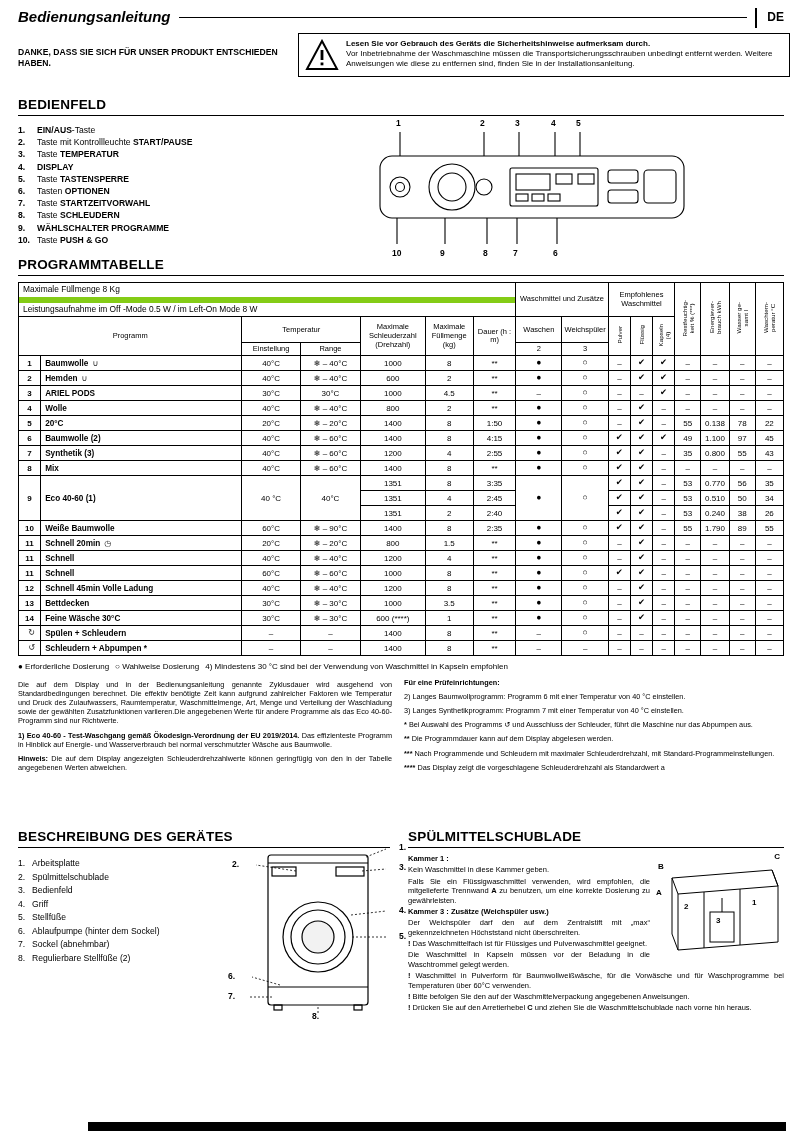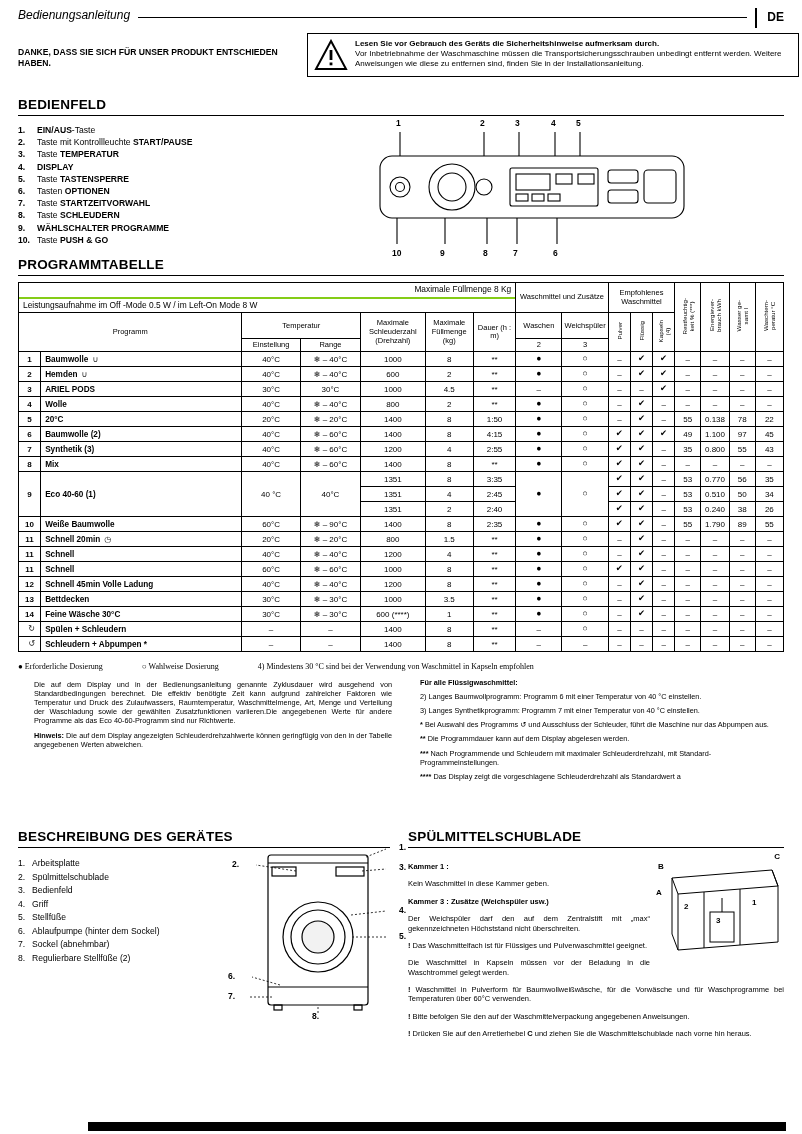--- a/index.html
+++ b/index.html
@@ -4,25 +4,25 @@
 <style>
   html,body{margin:0;padding:0;}
   body{
     width:802px;height:1134px;position:relative;overflow:hidden;
     background:#ffffff;color:#000;
     font-family:"Liberation Sans","DejaVu Sans",sans-serif;font-size:9px;
   }
   .s-n{font-weight:400}.s-b{font-weight:700}.s-bi{font-weight:700;font-style:italic}
   
   .hdr{position:absolute;top:8px;left:18px;width:766px;display:flex;align-items:flex-start;gap:8px;}
-  .doc-title{font-size:12px;font-weight:400;font-style:italic;white-space:nowrap;}
+  .doc-title{font-size:15px;font-weight:700;font-style:italic;white-space:nowrap;}
   .hdr-line{flex:1;border-top:1.6px solid #000;margin-top:9px;}
   .lang{border-left:2px solid #000;padding:2px 0 4px 10px;font-weight:700;font-size:12px;}
   .thanks{position:absolute;top:38px;left:18px;width:282px;font-size:8.6px;font-weight:700;line-height:1.3;}
-  .warnbox{position:absolute;top:33px;left:307px;width:478px;border:1px solid #000;display:flex;gap:7px;padding:5px 6px;}
+  .warnbox{position:absolute;top:33px;left:298px;width:478px;border:1px solid #000;display:flex;gap:7px;padding:5px 6px;}
   .warnbox svg{flex:0 0 34px;}
   .warn-text{font-size:8px;line-height:1.25;}
   .warn-text p{margin:0;}
   
   .sec-head{position:absolute;font-size:13.5px;font-weight:700;border-bottom:1.5px solid #000;padding-bottom:3px;letter-spacing:.2px;}
   
   .bf-list{position:absolute;top:124px;left:18px;width:352px;font-size:8.6px;line-height:12.2px;}
   .nl-item{display:flex;}
   .nl-num{font-weight:700;flex:0 0 19px;}
   
@@ -39,48 +39,48 @@
   .panel-nums-bot .pn:nth-child(3){left:111px}.panel-nums-bot .pn:nth-child(4){left:141px}
   .panel-nums-bot .pn:nth-child(5){left:181px}
   
   .prog-table{position:absolute;top:282px;left:18px;width:766px;border-collapse:collapse;table-layout:fixed;}
   .prog-table td{border:1px solid #000;text-align:center;vertical-align:middle;font-size:8px;padding:0 2px;line-height:1.15;overflow:hidden;}
   .prog-table thead td{font-size:7.5px;}
   .prog-table tbody td{height:14px;}
   tr.hA{height:30px}tr.hB{height:26px}tr.hC{height:13px}
   .cap-cell{text-align:left !important;font-size:8.4px !important;padding:0 !important;}
   .cap-cell div{padding:2px 4px;}
-  .cap-cell div:first-child{border-bottom:2px solid #84cc16;text-align:right;}
+  .cap-cell div:first-child{border-bottom:6px solid #84cc16;}
   .rotc{padding:0 !important;}
   .rot{display:inline-block;writing-mode:vertical-rl;transform:rotate(180deg);font-size:6.2px;line-height:1.15;white-space:pre-line;max-height:66px;}
   .rot2{max-height:38px;}
   td.b{font-weight:700;}
   td.pname{text-align:left;font-weight:700;font-size:8.2px;padding-left:4px;}
   td.sym{font-size:8.5px;}
   td.chk{font-size:8.5px;}
   .cicon{margin-left:4px;font-size:8px;color:#222;font-weight:400;}
   .legend{position:absolute;top:662px;left:18px;width:766px;font-size:8px;}
-  .legend span{margin-right:39px;font-family:Liberation Serif, serif;}
+  .legend span{margin-right:6px;}
   
   .fn{position:absolute;font-size:7.3px;line-height:1.25;text-align:justify;}
-  .fn p{margin:0 0 5px 16px;}
+  .fn p{margin:0 0 5px 0;}
   .fn-left{top:680px;left:18px;width:374px;}
   .fn-right{top:678px;left:404px;width:380px;text-align:left;}
   
   .besch-list{position:absolute;top:857px;left:18px;width:214px;font-size:8.6px;line-height:13.5px;}
   .besch-list .nl-num{font-weight:400;flex:0 0 14px;}
   .machine{position:absolute;top:845px;left:238px;width:162px;height:178px;}
   .machine svg{position:absolute;inset:0;}
   .ml{position:absolute;font-weight:700;font-size:8.5px;}
   .ml-1{right:-6px;top:-3px}.ml-2{left:-6px;top:14px}.ml-3{right:-6px;top:17px}
   .ml-4{right:-6px;top:60px}.ml-5{right:-6px;top:86px}.ml-6{left:-10px;top:126px}
   .ml-7{left:-10px;top:146px}.ml-8{left:74px;top:166px}
   
   .spuel-text{position:absolute;top:854px;left:408px;width:376px;font-size:7.5px;line-height:1.25;text-align:justify;}
-  .spuel-text p{margin:8px 0 2px 0;}
+  .spuel-text p{margin:0 0 2px 0;}
   .drawer{float:right;width:128px;height:106px;position:relative;margin:0 0 4px 6px;}
   .drawer svg{position:absolute;inset:0;}
   .dl{position:absolute;font-weight:700;font-size:8px;}
   .dl-a{left:0;top:34px}.dl-b{left:2px;top:8px}.dl-c{right:4px;top:-2px}
   .dl-1{left:96px;top:44px}.dl-2{left:28px;top:48px}.dl-3{left:60px;top:62px}
   
   .bottom-bar{position:absolute;top:1122px;left:88px;width:698px;height:9px;background:#000;}
 </style>
 </head>
 <body>
@@ -605,24 +605,25 @@
         <td>–</td>
         <td>–</td>
       </tr>
     </tbody>
 </table>
 
 <div class="legend"><span class="lg lg-1">● Erforderliche Dosierung</span><span class="lg lg-2">○ Wahlweise Dosierung</span><span class="lg lg-3">4) Mindestens 30 °C sind bei der Verwendung von Waschmittel in Kapseln empfohlen</span></div>
 
 <div class="fn fn-left">
     <p><span class="s-n">Die auf dem Display und in der Bedienungsanleitung genannte Zyklusdauer wird ausgehend von Standardbedingungen berechnet. Die effektiv benötigte Zeit kann aufgrund zahlreicher Faktoren wie Temperatur und Druck des Zulaufwassers, Raumtemperatur, Waschmittelmenge, Art, Menge und Verteilung der Waschladung sowie der gewählten Zusatzfunktionen variieren.Die angegebenen Werte für andere Programme als das Eco 40-60-Programm sind nur Richtwerte.</span></p>
+    <p><span class="s-b">1) Eco 40-60 - Test-Waschgang gemäß Ökodesign-Verordnung der EU 2019/2014.</span><span class="s-n"> Das effizienteste Programm in Hinblick auf Energie- und Wasserverbrauch bei normal verschmutzter Wäsche aus Baumwolle.</span></p>
     <p><span class="s-b">Hinweis:</span><span class="s-n"> Die auf dem Display angezeigten Schleuderdrehzahlwerte können geringfügig von den in der Tabelle angegebenen Werten abweichen.</span></p>
   </div>
 <div class="fn fn-right">
-    <p><span class="s-b">Für alle Flüssigwaschmittel:</span></p>
+    <p><span class="s-b">Für eine Prüfeinrichtungen:</span></p>
     <p><span class="s-n">2) Langes Baumwollprogramm: Programm 6 mit einer Temperatur von 40 °C einstellen.</span></p>
     <p><span class="s-n">3) Langes Synthetikprogramm: Programm 7 mit einer Temperatur von 40 °C einstellen.</span></p>
     <p><span class="s-b">* </span><span class="s-n">Bei Auswahl des Programms ↺ und Ausschluss der Schleuder, führt die Maschine nur das Abpumpen aus.</span></p>
     <p><span class="s-b">** </span><span class="s-n">Die Programmdauer kann auf dem Display abgelesen werden.</span></p>
     <p><span class="s-b">*** </span><span class="s-n">Nach Programmende und Schleudern mit maximaler Schleuderdrehzahl, mit Standard-Programmeinstellungen.</span></p>
     <p><span class="s-b">**** </span><span class="s-n">Das Display zeigt die vorgeschlagene Schleuderdrehzahl als Standardwert a</span></p>
   </div>
 
 <div class="sec-head" style="top:829px;left:18px;width:372px;">BESCHREIBUNG DES GERÄTES</div>
 <div class="besch-list">
@@ -716,20 +717,21 @@
     <span class="dl dl-a">A</span>
     <span class="dl dl-b">B</span>
     <span class="dl dl-c">C</span>
     <span class="dl dl-1">1</span>
     <span class="dl dl-2">2</span>
     <span class="dl dl-3">3</span>
   </div>
   <div>
       <p><span class="s-b">Kammer 1 :</span></p>
       <p><span class="s-n">Kein Waschmittel in diese Kammer geben.</span></p>
+      <p><span class="s-n">Falls Sie ein Flüssigwaschmittel verwenden, wird empfohlen, die mitgelieferte Trennwand </span><span class="s-b">A</span><span class="s-n"> zu benutzen, um eine korrekte Dosierung zu gewährleisten.</span></p>
       <p><span class="s-b">Kammer 3 : Zusätze (Weichspüler usw.)</span></p>
       <p><span class="s-n">Der Weichspüler darf den auf dem Zentralstift mit „max“ gekennzeichneten Höchststand nicht überschreiten.</span></p>
       <p><span class="s-b">! </span><span class="s-n">Das Waschmittelfach ist für Flüssiges und Pulverwaschmittel geeignet.</span></p>
       <p><span class="s-n">Die Waschmittel in Kapseln müssen vor der Beladung in die Waschtrommel gelegt werden.</span></p>
       <p><span class="s-b">! </span><span class="s-n">Waschmittel in Pulverform für Baumwollweißwäsche, für die Vorwäsche und für Waschprogramme bei Temperaturen über 60°C verwenden.</span></p>
       <p><span class="s-b">! </span><span class="s-n">Bitte befolgen Sie den auf der Waschmittelverpackung angegebenen Anweisungen.</span></p>
       <p><span class="s-b">! </span><span class="s-n">Drücken Sie auf den Arretierhebel </span><span class="s-b">C</span><span class="s-n"> und ziehen Sie die Waschmittelschublade nach vorne hin heraus.</span></p>
     </div>
 </div>
 

